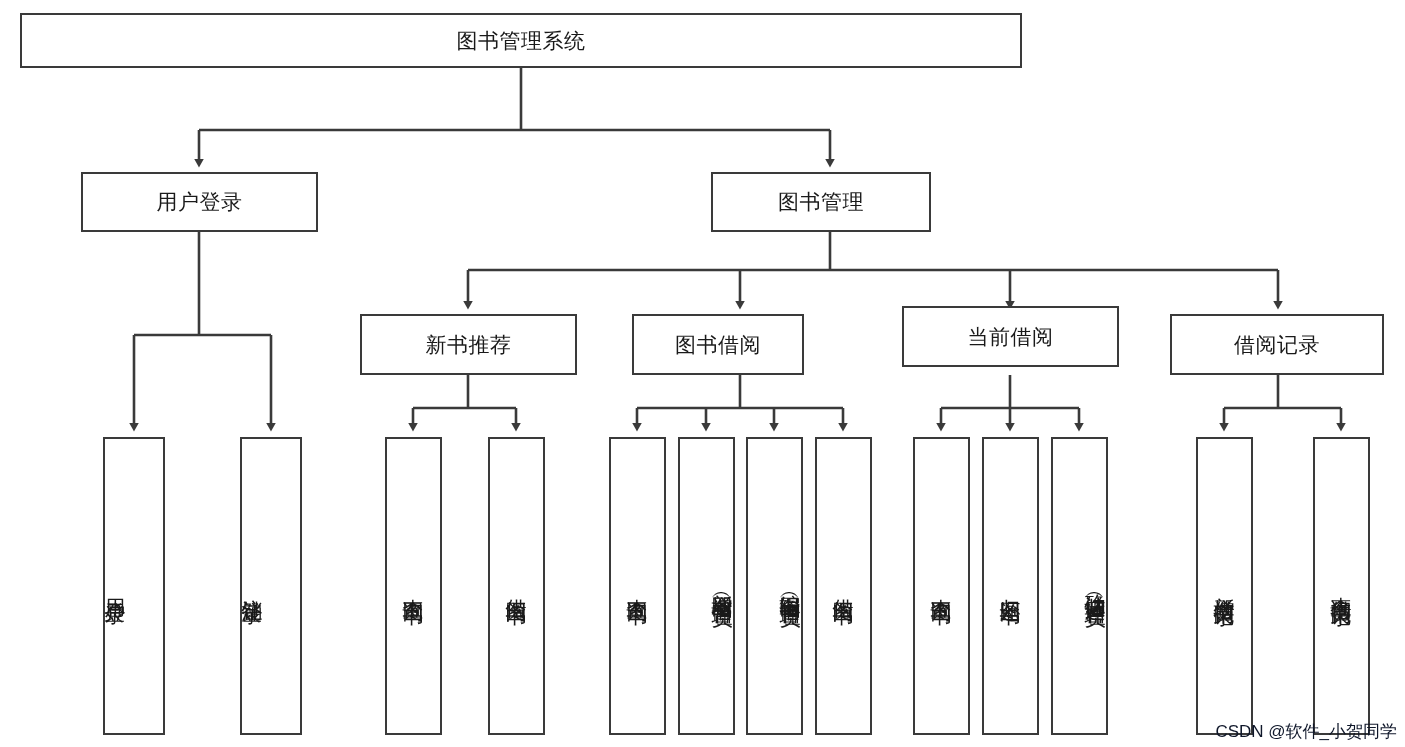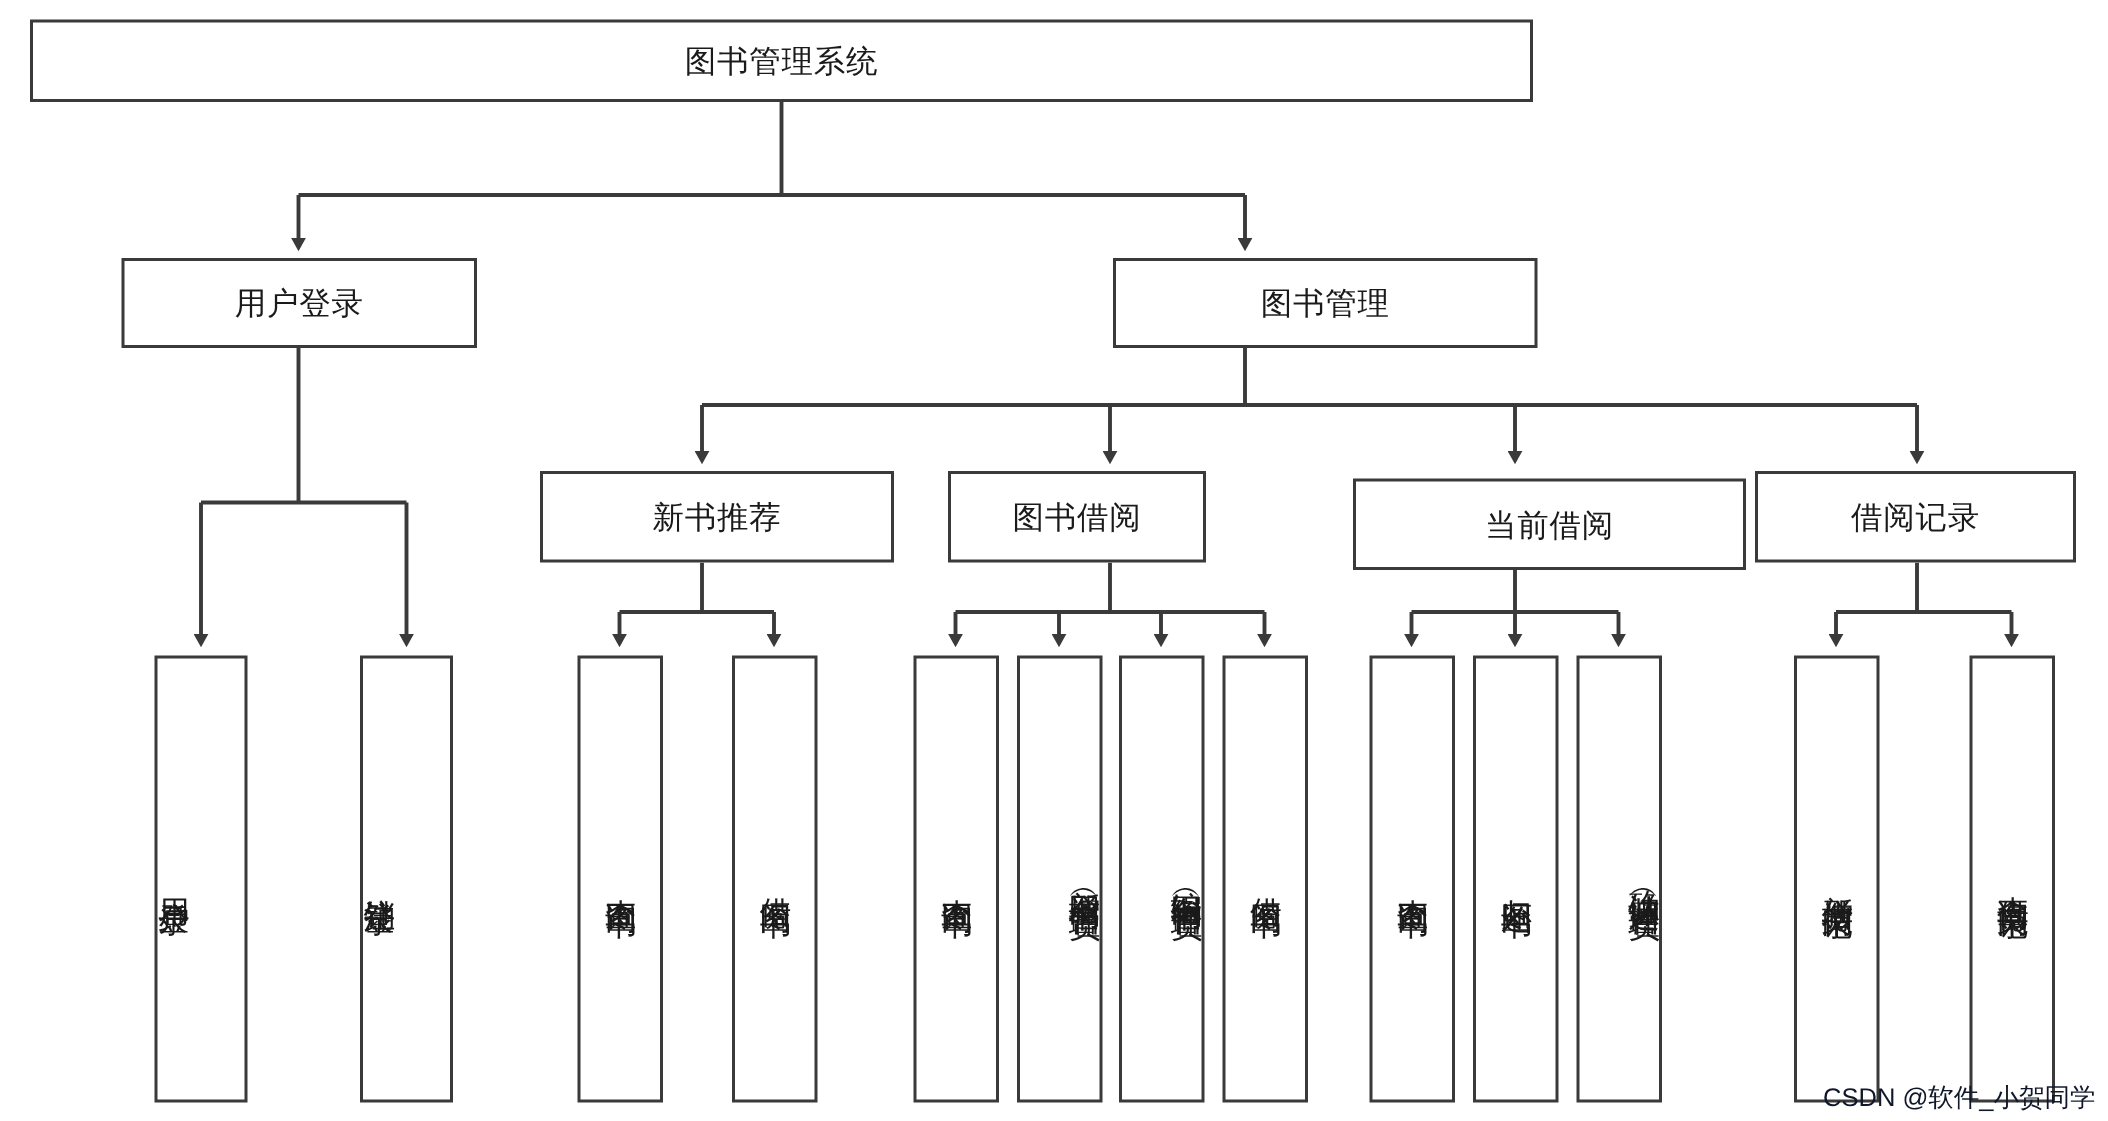--- a/index.html
+++ b/index.html
@@ -130,31 +130,31 @@
     </g>
   </svg>
 
   <div class="node h" style="left:20px; top:13px; width:1002px; height:55px;">
     <span class="node-label">图书管理系统</span>
   </div>
 
   <div class="node h" style="left:81px; top:172px; width:237px; height:60px;">
     <span class="node-label">用户登录</span>
   </div>
-  <div class="node h" style="left:742px; top:172px; width:283px; height:60px;">
+  <div class="node h" style="left:711px; top:172px; width:220px; height:60px;">
     <span class="node-label">图书管理</span>
   </div>
 
-  <div class="node h" style="left:360px; top:314px; width:236px; height:61px;">
+  <div class="node h" style="left:360px; top:314px; width:217px; height:61px;">
     <span class="node-label">新书推荐</span>
   </div>
   <div class="node h" style="left:632px; top:314px; width:172px; height:61px;">
     <span class="node-label">图书借阅</span>
   </div>
-  <div class="node h" style="left:902px; top:319px; width:262px; height:61px;">
+  <div class="node h" style="left:902px; top:306px; width:217px; height:61px;">
     <span class="node-label">当前借阅</span>
   </div>
   <div class="node h" style="left:1170px; top:314px; width:214px; height:61px;">
     <span class="node-label">借阅记录</span>
   </div>
 
   <div class="node v bottomish" style="left:103px; top:437px; width:62px; height:298px;">
     <span class="node-label">用户登录</span>
   </div>
   <div class="node v bottomish" style="left:240px; top:437px; width:62px; height:298px;">

